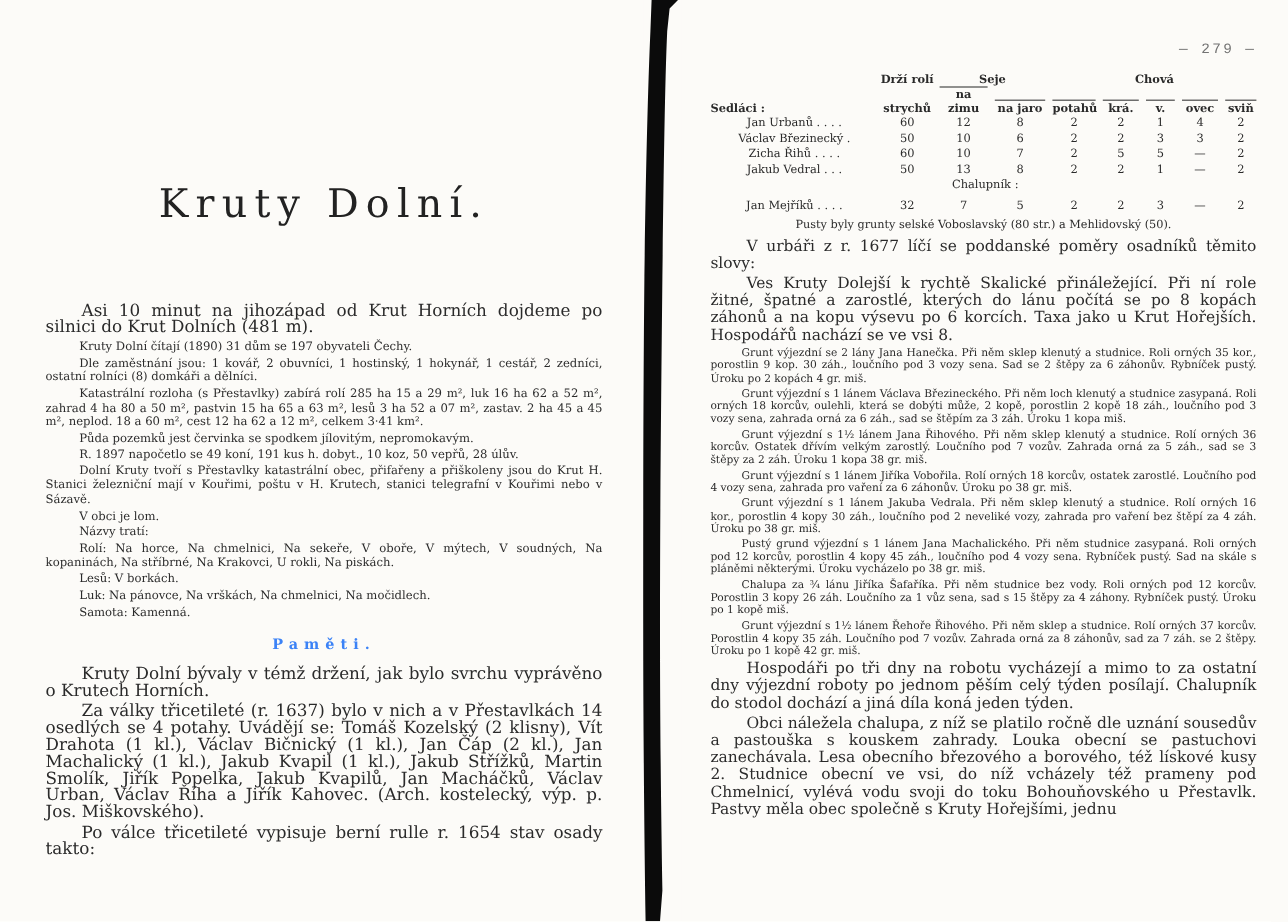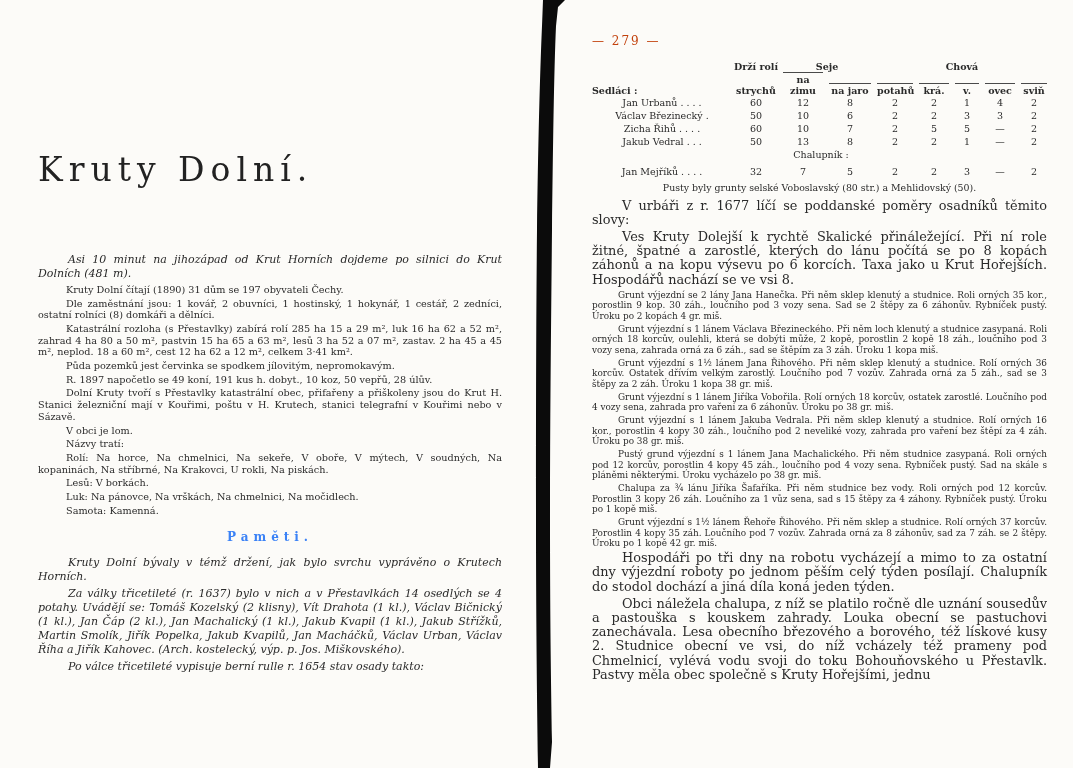--- a/index.html
+++ b/index.html
@@ -7,45 +7,45 @@
     position:relative;width:1073px;height:768px;overflow:hidden;
     background:#fcfbf8;color:#2a2a2a;
     font-family:"DejaVu Serif", serif;
   }
   
   .page-left{
     position:absolute;left:0;top:0;width:536px;height:768px;
     box-sizing:border-box;padding:0 34px 0 38px;background:#fcfbf8;
   }
   .chapter-title{
-    margin:150px 0 0 0;text-align:left;font-weight:400;
+    margin:150px 0 0 0;text-align:center;font-weight:400;
     font-size:33px;letter-spacing:6px;color:#222;
   }
   .p-big{
-    font-size:11px;line-height:13.9px;text-align:justify;
-    text-indent:30px;margin:0 0 3px 0;font-style:italic;
+    font-size:14px;line-height:13.9px;text-align:justify;
+    text-indent:30px;margin:0 0 3px 0;
   }
   .p-small{
     font-size:9.7px;line-height:11.7px;text-align:justify;
     text-indent:28px;margin:0 0 2px 0;
   }
   .first-big{margin-top:64px;}
   .h-pameti{
     text-align:center;font-size:12px;font-weight:600;letter-spacing:5px;
     margin:14px 0 12px 0;color:#3b82f6;
   }
   
   .gutter{position:absolute;left:520px;top:0;width:60px;height:768px;}
   
   .page-right{
     position:absolute;left:568px;top:0;width:505px;height:768px;
     box-sizing:border-box;padding:0 26px 0 24px;background:#fcfbf8;
   }
   .pageno{
-    margin-top:34px;text-align:left;font-size:12px;letter-spacing:2px;color:#c2410c;
+    margin-top:34px;text-align:right;font-size:12px;letter-spacing:2px;color:#737373;font-family:Liberation Mono, monospace;
   }
   table.census{
     margin-top:13px;width:100%;border-collapse:collapse;table-layout:fixed;
     font-size:9.5px;color:#2a2a2a;
   }
   table.census th{font-weight:700;padding:0;vertical-align:bottom;}
   table.census td{padding:0.5px 0;text-align:center;line-height:12px;}
   td.td-name{text-align:left;padding-left:6px;white-space:nowrap;overflow:hidden;}
   th.th-name{text-align:left;padding-left:24px;}
   th.th-top{font-size:9.5px;text-align:center;line-height:11px;}

